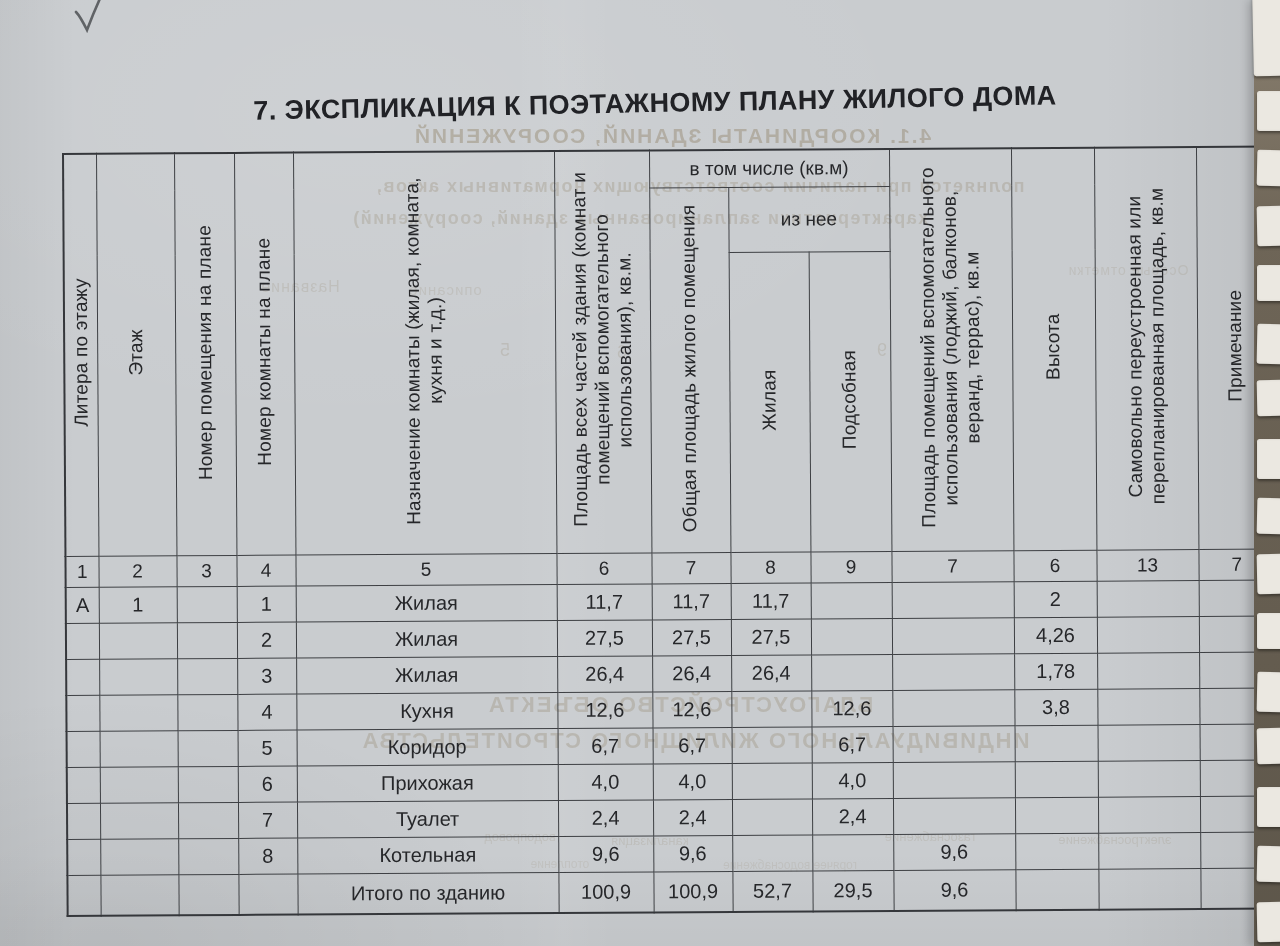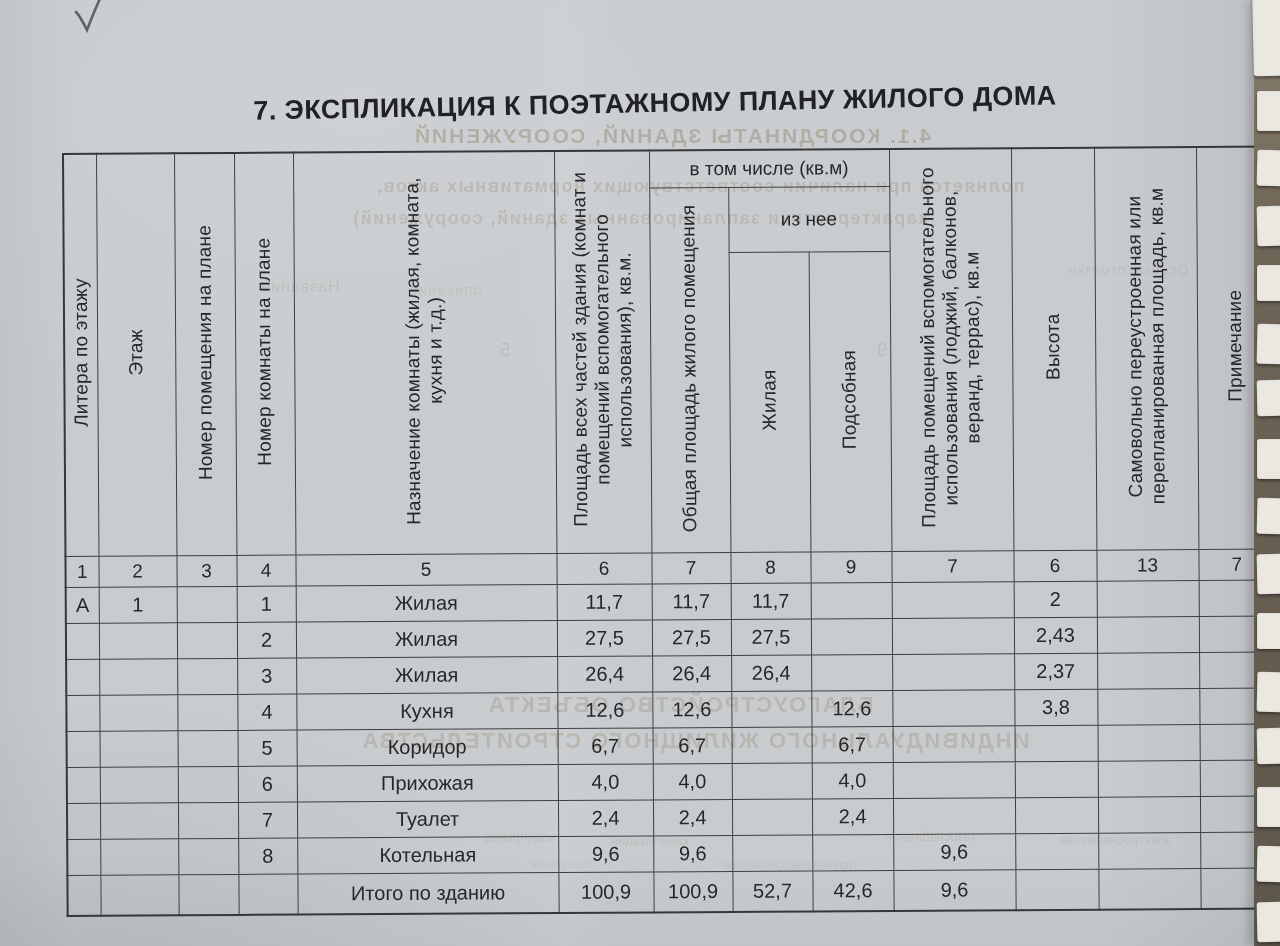--- a/index.html
+++ b/index.html
@@ -162,36 +162,36 @@
             <td></td>
             <td></td>
             <td></td>
             <td>2</td>
             <td>Жилая</td>
             <td>27,5</td>
             <td>27,5</td>
             <td>27,5</td>
             <td></td>
             <td></td>
-            <td>2,43</td>
+            <td>4,26</td>
             <td></td>
             <td></td>
           </tr>
           <tr>
             <td></td>
             <td></td>
             <td></td>
             <td>3</td>
             <td>Жилая</td>
             <td>26,4</td>
             <td>26,4</td>
             <td>26,4</td>
             <td></td>
             <td></td>
-            <td>2,37</td>
+            <td>1,78</td>
             <td></td>
             <td></td>
           </tr>
           <tr>
             <td></td>
             <td></td>
             <td></td>
             <td>4</td>
             <td>Кухня</td>
             <td>12,6</td>
@@ -265,21 +265,21 @@
           </tr>
           <tr class="total">
             <td></td>
             <td></td>
             <td></td>
             <td></td>
             <td>Итого по зданию</td>
             <td>100,9</td>
             <td>100,9</td>
             <td>52,7</td>
-            <td>42,6</td>
+            <td>29,5</td>
             <td>9,6</td>
             <td></td>
             <td></td>
             <td></td>
           </tr>
         </tbody>
     </table>
   </div>
 
   <div class="binding" id="binding">

